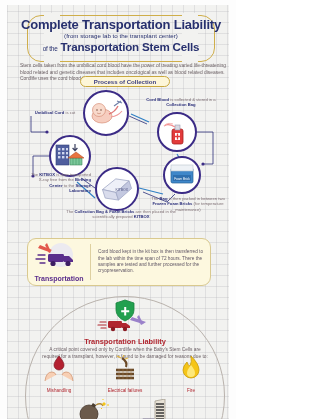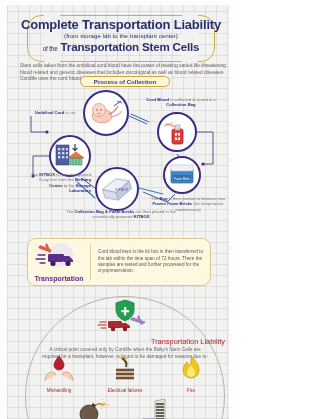--- a/index.html
+++ b/index.html
@@ -75,21 +75,21 @@
   .panel-l{width:62px;text-align:center;position:relative;}
   .panel-div{width:1px;height:36px;background:#ded0a0;}
   .panel-r{flex:1;padding:0 7px;font-size:4.7px;line-height:6.4px;color:#5e5564;}
   .tr-label{font-size:7px;font-weight:bold;color:#5a2d8c;margin-top:1px;}
   
   .circle-big{
     position:absolute;left:18px;top:296px;width:200px;height:200px;
     border:1px solid #b9b2ac;border-radius:50%;box-sizing:border-box;
   }
   .liab{position:absolute;left:18px;top:297px;width:200px;text-align:center;}
-  .liab-t{font-size:7.4px;font-weight:normal;color:#b0262f;margin-top:40px;text-align:right;}
+  .liab-t{font-size:7.4px;font-weight:bold;color:#b0262f;margin-top:40px;}
   .liab-d{font-size:4.8px;line-height:6.6px;color:#6c6166;padding:1px 16px 0;}
   .risks{position:absolute;left:18px;top:355px;width:200px;}
   .risk{position:absolute;text-align:center;width:60px;}
   .risk-l{font-size:4.6px;line-height:5.6px;color:#b0262f;margin-top:1px;}
   .r1{left:4px;top:0;}
   .r2{left:70px;top:0;}
   .r3{left:136px;top:0;}
   .r4{left:37px;top:44px;}
   .r5{left:103px;top:44px;}
 </style>

